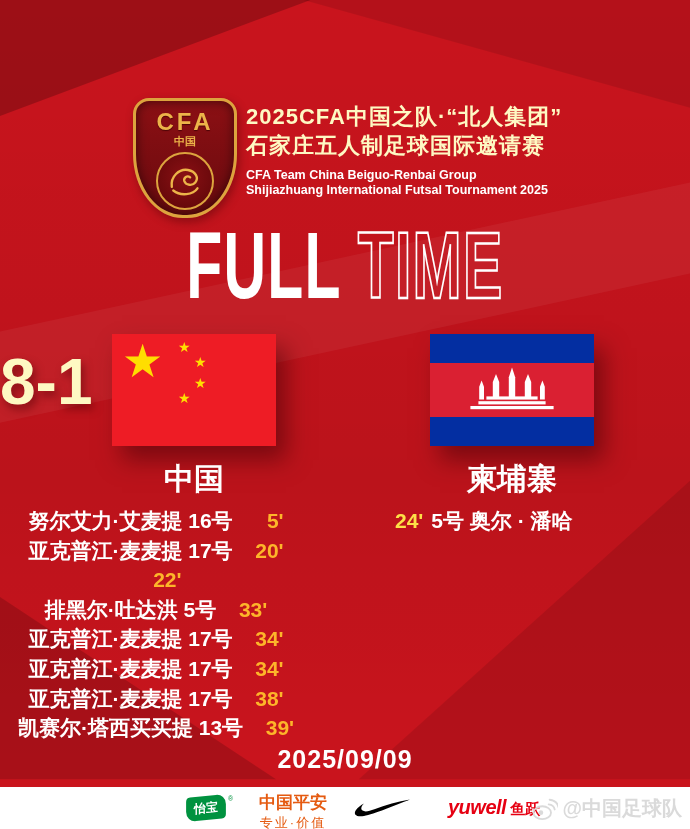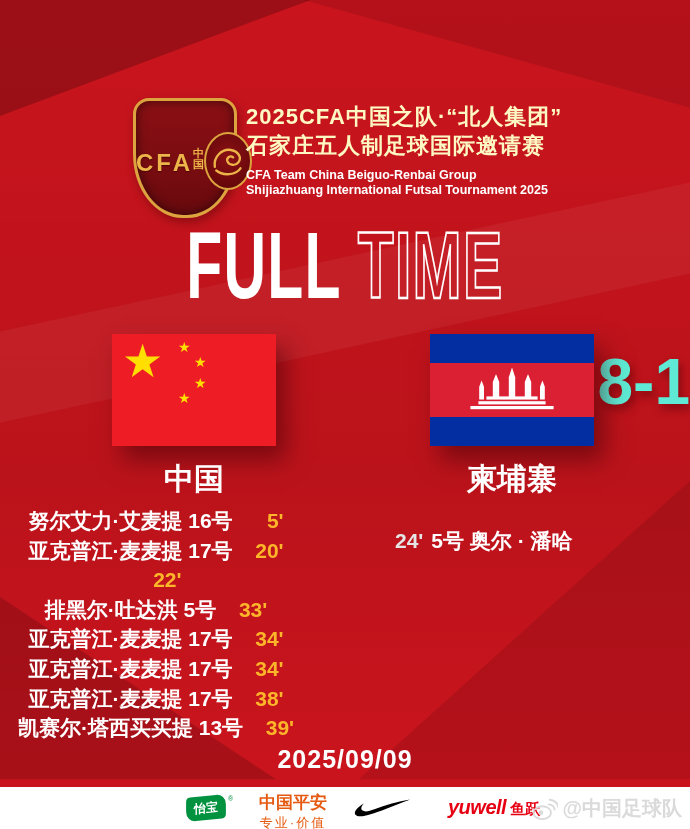--- a/index.html
+++ b/index.html
@@ -16,21 +16,21 @@
   .bg-light-mid{background:rgba(255,255,255,.05);clip-path:polygon(0 40%,100% 22%,100% 33%,0 51%);}
   .bg-dark-bl{background:rgba(0,0,0,.16);clip-path:polygon(0 72%,40% 94%,0 94%);}
   .bg-dark-br{background:rgba(0,0,0,.10);clip-path:polygon(100% 58%,52% 94%,100% 94%);}
   .bg-vshade{background:linear-gradient(180deg,rgba(0,0,0,0) 0%,rgba(0,0,0,.07) 58%,rgba(0,0,0,0) 92%);}
 
   
   .cfa-badge{
     position:absolute;left:133px;top:98px;width:104px;height:120px;box-sizing:border-box;
     background:linear-gradient(180deg,#8c1014,#690a0e);
     border:3px solid #dca43e;border-radius:16px 16px 50px 50px / 16px 16px 64px 64px;
-    display:flex;flex-direction:row;align-items:center;
+    display:flex;flex-direction:column;align-items:center;
     box-shadow:inset 0 0 12px rgba(0,0,0,.55), 2px 4px 10px rgba(60,0,5,.4);
   }
   .cfa-letters{color:#ecb449;font-weight:bold;font-size:24px;letter-spacing:3px;line-height:1;margin-top:9px;text-shadow:0 1px 1px #4d0406;}
   .cfa-country{color:#ecb449;font-weight:bold;font-size:11px;line-height:1;margin-top:2px;}
   .cfa-emblem{
     width:58px;height:58px;margin-top:5px;border-radius:50%;
     border:2px solid #dca43e;box-sizing:border-box;
     background:radial-gradient(circle at 50% 42%,#8a1014,#5c0608);
     display:flex;align-items:center;justify-content:center;
   }
@@ -50,35 +50,35 @@
   .flag-cn{left:112px;background:#ee1c25;overflow:hidden;}
   .flag-cn .star{position:absolute;color:#ffde00;line-height:1;}
   .star-big{left:10px;top:4px;font-size:46px;}
   .star-s1{left:66px;top:6px;font-size:14px;}
   .star-s2{left:82px;top:21px;font-size:14px;}
   .star-s3{left:82px;top:42px;font-size:14px;}
   .star-s4{left:66px;top:57px;font-size:14px;}
   .flag-kh{left:430px;display:flex;flex-direction:column;}
   .kh-blue{background:#032ea1;height:26%;}
   .kh-red{background:#da2032;height:48%;display:flex;align-items:center;justify-content:center;}
-  .score{position:absolute;left:0;top:350px;width:100%;text-align:right;
-    font-size:64px;font-weight:bold;color:#5eead4;line-height:1;text-shadow:3px 5px 8px rgba(80,0,6,.5);}
+  .score{position:absolute;left:0;top:350px;width:100%;text-align:left;
+    font-size:64px;font-weight:bold;color:#fef9c3;line-height:1;text-shadow:3px 5px 8px rgba(80,0,6,.5);}
   .team-name{position:absolute;top:462px;width:164px;text-align:center;color:#fff;font-weight:bold;font-size:30px;line-height:34px;}
   .team-name-home{left:112px;}
   .team-name-away{left:430px;}
 
   
   .scorers-home{position:absolute;left:0;top:506px;width:312px;}
   .scorer-row{display:flex;justify-content:center;align-items:baseline;height:29.6px;
     color:#fff;font-weight:bold;font-size:21px;line-height:29.6px;white-space:nowrap;}
   .scorer-minute{color:#fdb52a;width:44px;text-align:right;margin-left:7px;}
   .scorers-away{position:absolute;left:395px;top:506px;}
   .scorer-row-away{display:flex;align-items:baseline;height:29.6px;color:#fff;font-weight:bold;
     font-size:21px;line-height:29.6px;white-space:nowrap;}
-  .scorer-minute-away{color:#e5e5e5;margin-right:8px;margin-top:20px;}
+  .scorer-minute-away{color:#fde047;margin-right:8px;}
 
   .match-date{position:absolute;left:0;top:744px;width:100%;text-align:center;
     color:#fff;font-weight:bold;font-size:25px;line-height:30px;letter-spacing:1px;}
 
   
   .footer{position:absolute;left:0;bottom:0;width:690px;height:42px;background:#ffffff;}
   .sp-yibao{position:absolute;left:186px;top:9px;width:40px;height:24px;background:#00923f;
     border-radius:4px 10px 4px 10px;transform:rotate(-6deg) skewX(-6deg);
     display:flex;align-items:center;justify-content:center;color:#fff;font-weight:bold;font-size:12px;}
   .sp-yibao-tm{position:absolute;left:228px;top:8px;color:#00923f;font-size:7px;}

